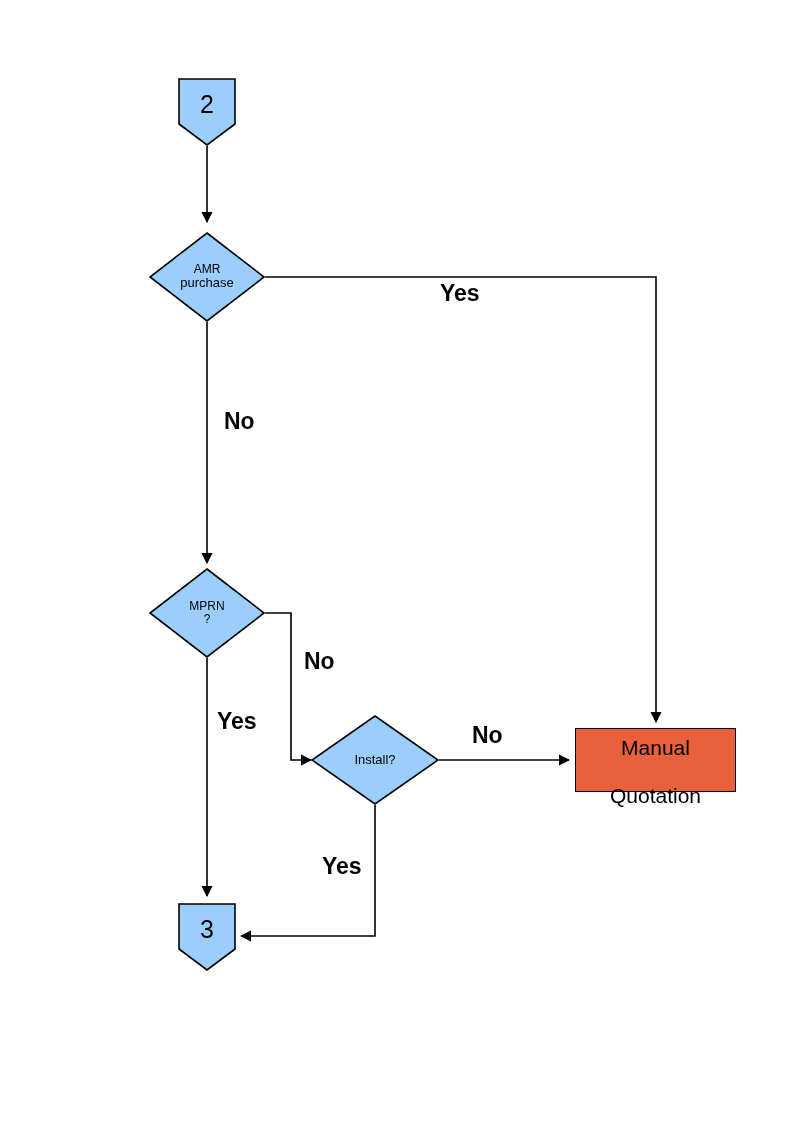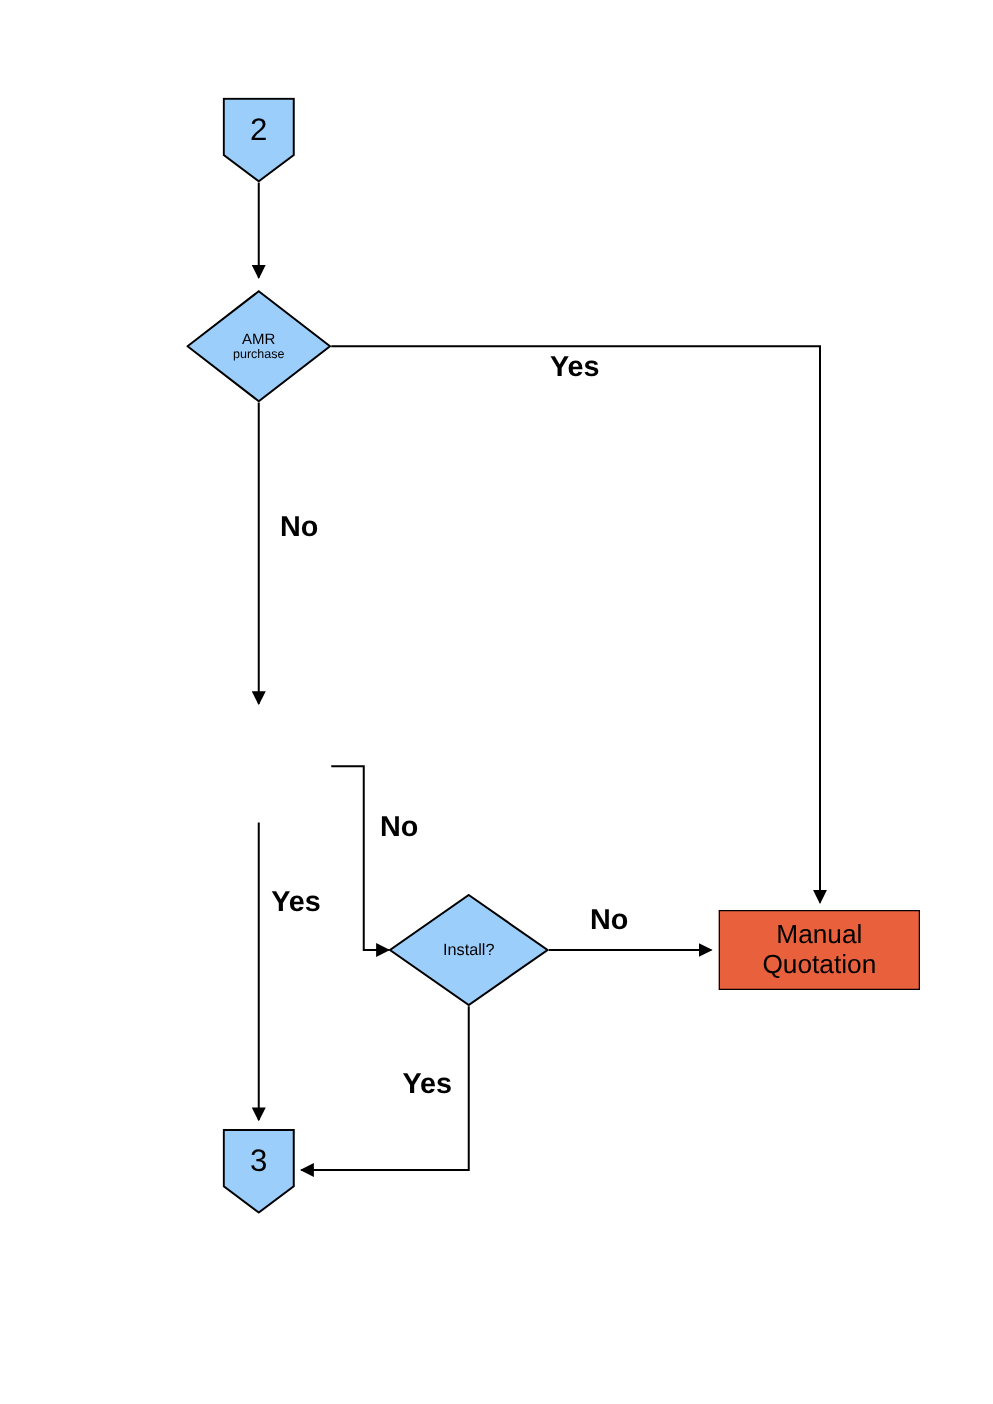--- a/index.html
+++ b/index.html
@@ -66,22 +66,22 @@
   .edge-label {
     position: absolute;
     color: #000000;
     font-family: "Liberation Sans", sans-serif;
     white-space: nowrap;
     line-height: 1;
     font-weight: bold;
   }
   .fs-connector { font-size: 25px; }
   .fs-small { font-size: 12px; }
-  .fs-tiny  { font-size: 10px; }
-  .fs-box   { font-size: 21px; }
+  .fs-tiny  { font-size: 13px; }
+  .fs-box   { font-size: 21px; margin-top: 24px; }
   .fs-edge  { font-size: 23px; }
   .fs-install { font-size: 13px; }
 </style>
 </head>
 <body>
 
 <div id="canvas">
 
   <svg id="edges" viewBox="0 0 794 1123" xmlns="http://www.w3.org/2000/svg">
     <defs>
@@ -122,20 +122,29 @@
   <div class="node diamond" style="left:149px; top:232px; width:116px; height:90px;">
     <svg width="116" height="90" viewBox="0 0 116 90" xmlns="http://www.w3.org/2000/svg">
       <polygon points="58,1 115,45 58,89 1,45" fill="#9ccefc" stroke="#000000" stroke-width="1.6"></polygon>
     </svg>
     <div class="node-label">
       <span class="fs-small">AMR</span>
       <span class="fs-tiny">purchase</span>
     </div>
   </div>
 
+  <div class="node diamond" style="left:149px; top:568px; width:116px; height:90px;">
+    <svg width="116" height="90" viewBox="0 0 116 90" xmlns="http://www.w3.org/2000/svg">
+      <polygon points="58,1 115,45 58,89 1,45" fill="#9ccefc" stroke="#000000" stroke-width="1.6"></polygon>
+    </svg>
+    <div class="node-label">
+      <span class="fs-small">MPRN</span>
+      <span class="fs-small">?</span>
+    </div>
+  </div>
 
   <div class="node diamond" style="left:311px; top:715px; width:128px; height:90px;">
     <svg width="128" height="90" viewBox="0 0 128 90" xmlns="http://www.w3.org/2000/svg">
       <polygon points="64,1 127,45 64,89 1,45" fill="#9ccefc" stroke="#000000" stroke-width="1.6"></polygon>
     </svg>
     <div class="node-label fs-install">Install?</div>
   </div>
 
   <div class="node process" style="left:575px; top:728px; width:161px; height:64px;">
     <div class="node-label">

